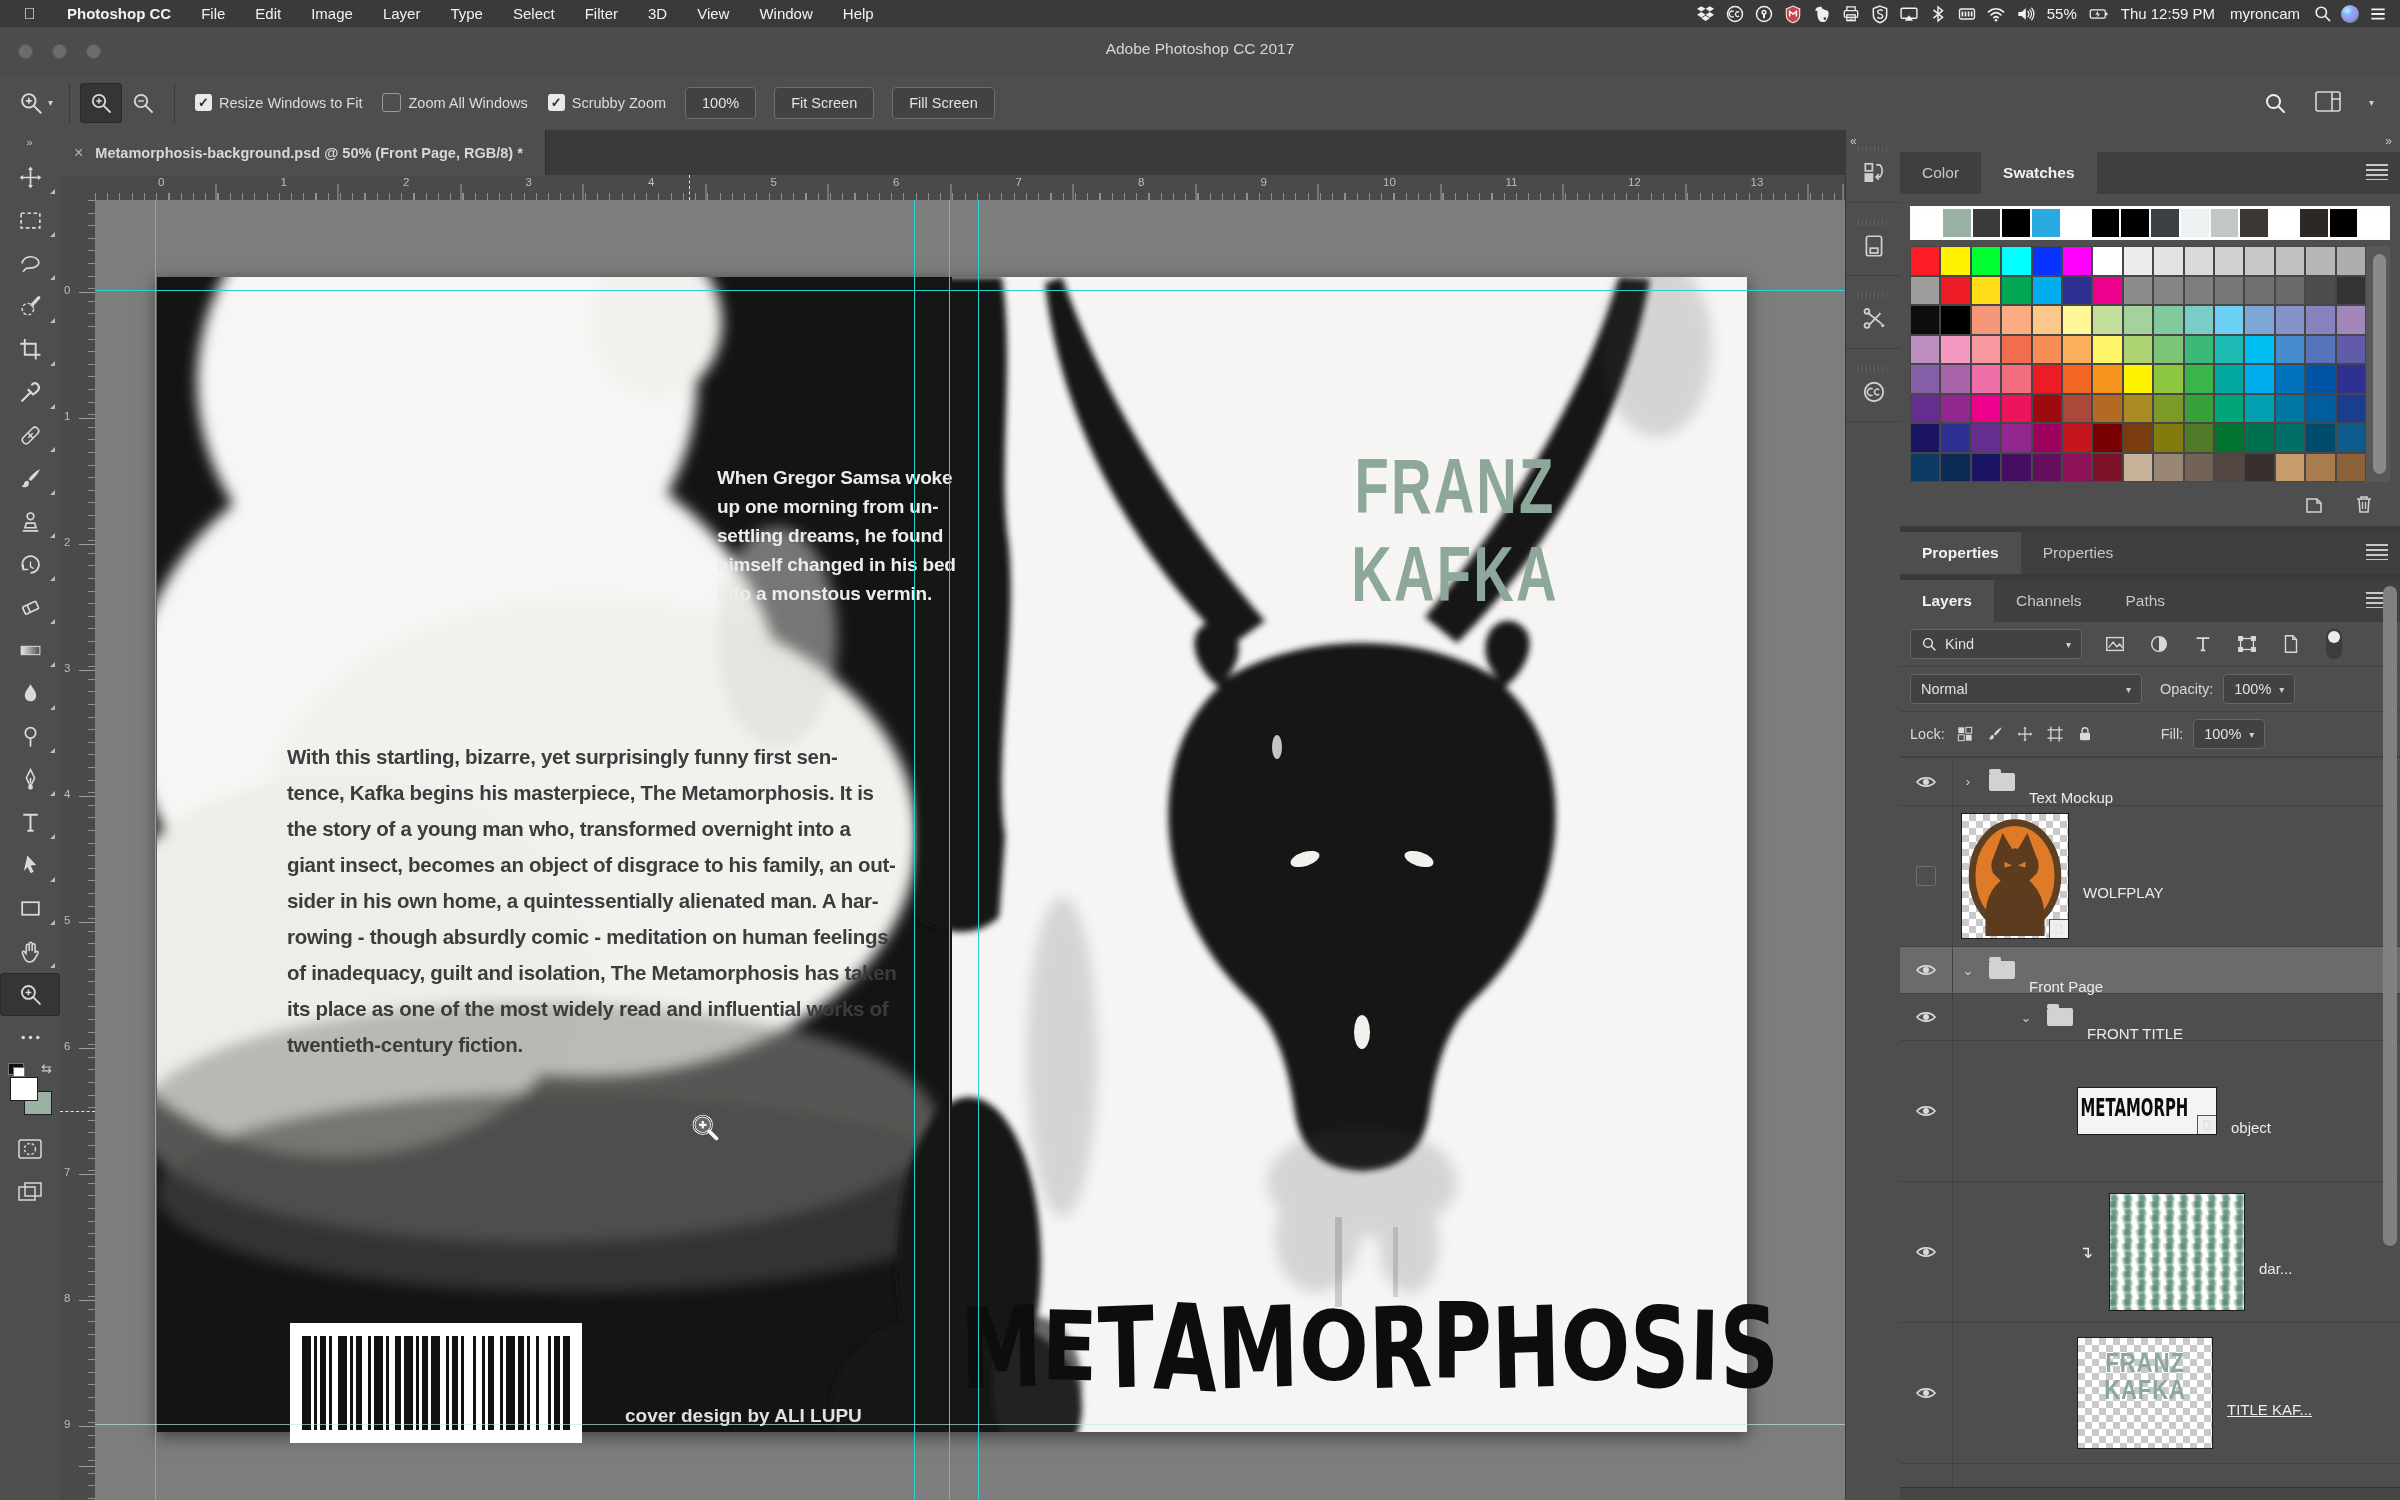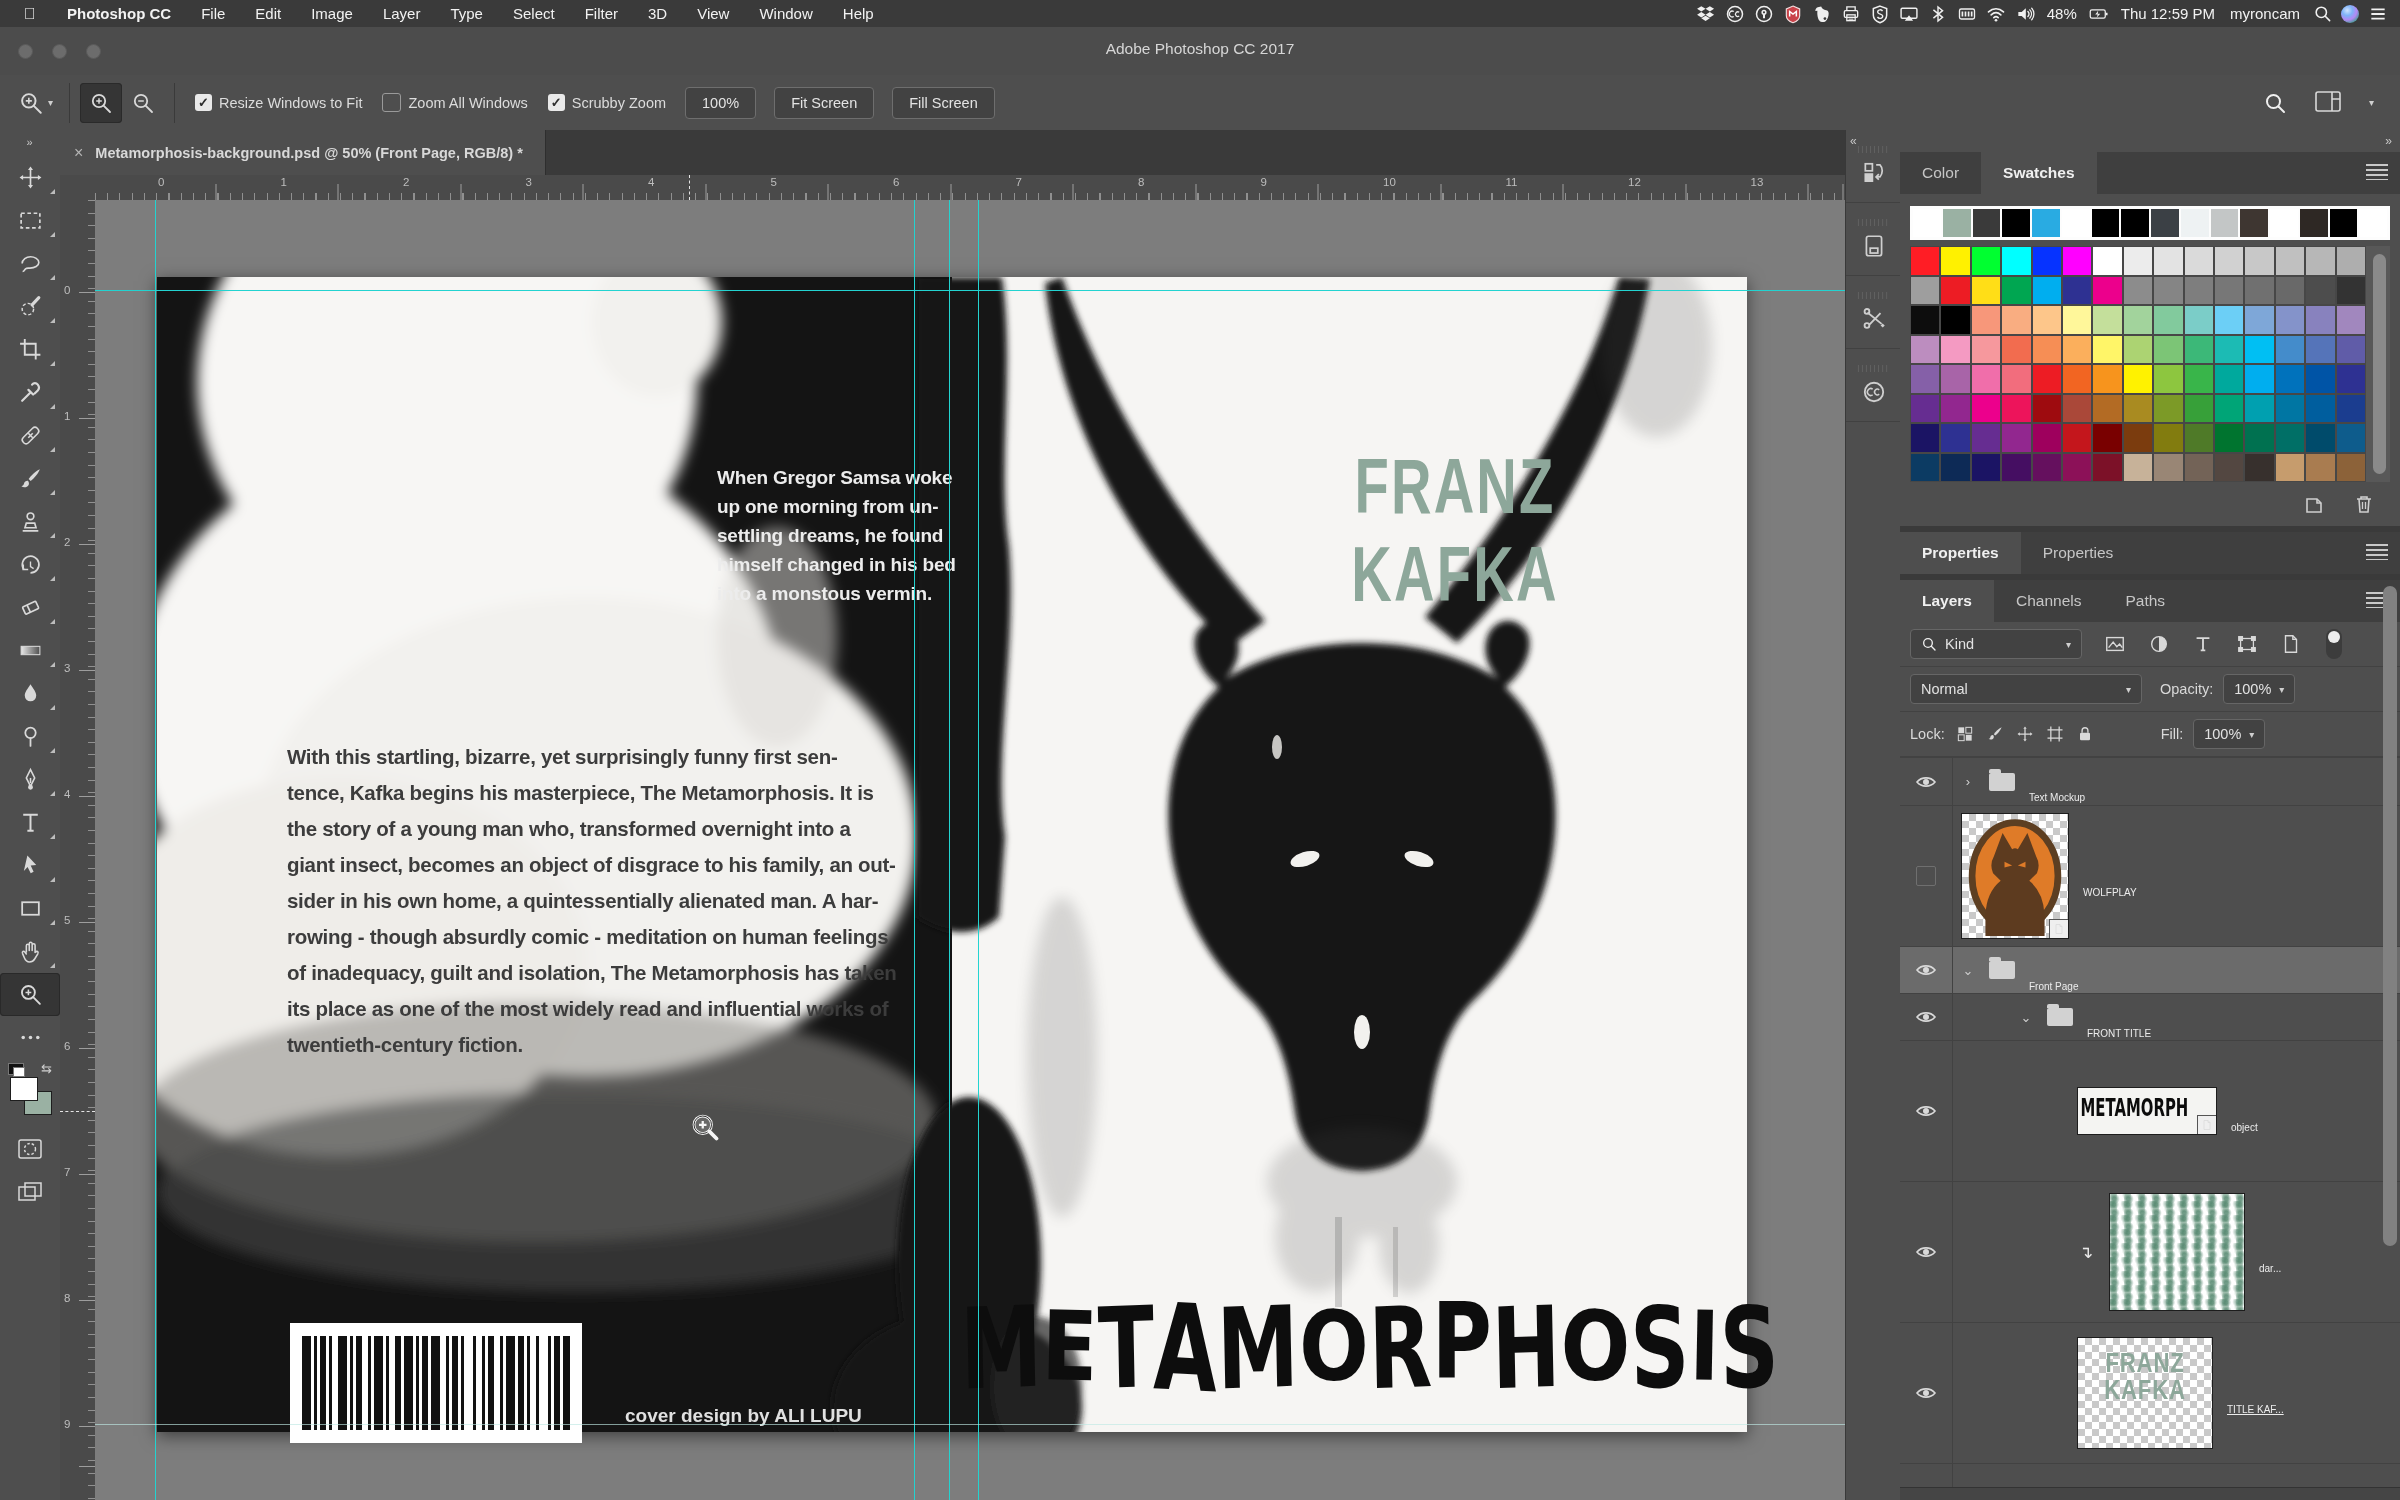--- a/index.html
+++ b/index.html
@@ -120,21 +120,21 @@
     padding:6px 10px;gap:8px;color:#e2e2e2;}
   .dd .sp{flex:1}
   .fl-ico{margin-left:12px;color:#d9d9d9;}
   .toggle{width:16px;height:30px;background:#3c3c3c;border-radius:8px;position:relative;margin-left:14px;}
   .toggle:after{content:"";position:absolute;left:2px;top:2px;width:12px;height:12px;border-radius:50%;background:#ececec;}
   #layers-list{position:relative;border-top:1px solid #424242;}
   .layer{display:flex;align-items:center;border-bottom:1px solid #424242;position:relative;}
   .layer.sel{background:#6b6b6b;}
   .eyecol{width:52px;align-self:stretch;border-right:1px solid #424242;display:flex;align-items:center;justify-content:center;flex:0 0 52px;}
   .lmain{display:flex;align-items:center;gap:14px;padding:6px 8px;flex:1;min-width:0;}
-  .lname{color:#ececec;font-size:10px;white-space:nowrap;margin-top:32px;}
+  .lname{color:#ececec;font-size:15px;white-space:nowrap;margin-top:32px;}
   .lname.u{text-decoration:underline;}
   .folder{width:26px;height:18px;background:#d2d2d2;border-radius:2px;position:relative;flex:0 0 26px;}
   .folder:before{content:"";position:absolute;left:0;top:-4px;width:12px;height:4px;background:#d2d2d2;border-radius:2px 2px 0 0;}
   .chev{color:#cfcfcf;font-size:13px;width:14px;text-align:center;}
   .vbox{width:18px;height:18px;border:1.5px solid #6f6f6f;border-radius:2px;}
   .checker{background-color:#fff;background-image:
      linear-gradient(45deg,#c9c9c9 25%,transparent 25%,transparent 75%,#c9c9c9 75%),
      linear-gradient(45deg,#c9c9c9 25%,transparent 25%,transparent 75%,#c9c9c9 75%);
      background-size:14px 14px;background-position:0 0,7px 7px;}
   .thumb{border:1px solid #1d1d1d;position:relative;flex:0 0 auto;overflow:hidden;}
@@ -463,21 +463,21 @@
       <span class="st-ico">
         <svg width="20" height="20" viewBox="0 0 24 24">
           <use href="#i-wifi"></use>
         </svg>
       </span>
       <span class="st-ico">
         <svg width="20" height="20" viewBox="0 0 24 24">
           <use href="#i-vol"></use>
         </svg>
       </span>
-      <span class="st-txt">48%</span>
+      <span class="st-txt">55%</span>
       <span class="st-ico">
         <svg width="24" height="24" viewBox="0 0 24 24">
           <use href="#i-batt"></use>
         </svg>
       </span>
       <span class="st-txt">Thu 12:59 PM</span>
       <span class="st-txt">myroncam</span>
       <span class="st-ico">
         <svg width="19" height="19" viewBox="0 0 24 24">
           <use href="#i-search"></use>

